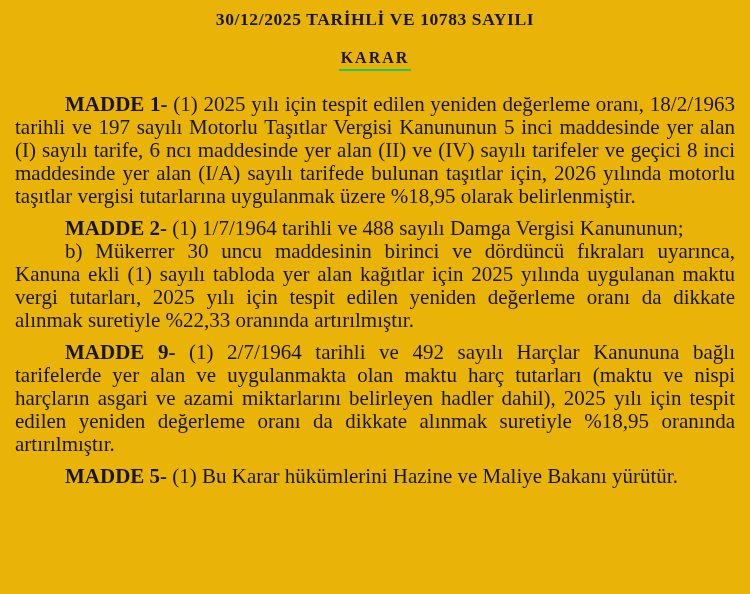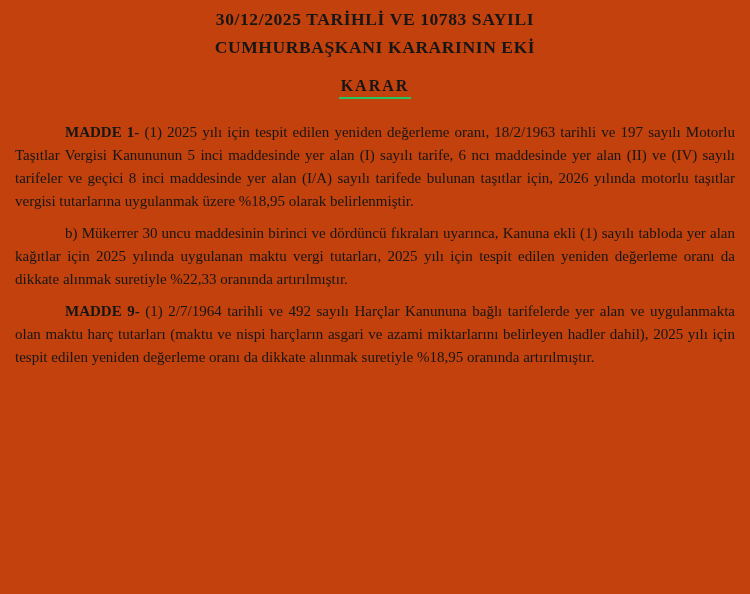--- a/index.html
+++ b/index.html
@@ -5,21 +5,21 @@
   html, body {
     margin: 0;
     padding: 0;
     background: #ffffff;
   }
   .page {
     position: relative;
     width: 750px;
     height: 594px;
     box-sizing: border-box;
-    background: #c2410c;
+    background: #eab308;
     color: #161616;
     font-family: "Liberation Serif", serif;
     padding: 5px 15px 0 15px;
     overflow: hidden;
   }
   .doc-title {
     text-align: center;
     font-weight: bold;
     font-size: 17.5px;
     line-height: 28px;
@@ -33,49 +33,50 @@
   .heading {
     display: inline-block;
     font-weight: bold;
     font-size: 16px;
     letter-spacing: 2px;
     border-bottom: 2px solid #22c55e;
     padding: 0 2px 2px 2px;
   }
   p.para {
     margin: 0 0 9px 0;
-    font-size: 15px;
+    font-size: 21px;
     line-height: 23px;
     text-align: justify;
     text-indent: 50px;
   }
   p.tight {
     margin-bottom: 0;
   }
   .article-label {
     font-weight: bold;
   }
 </style>
 </head>
 <body>
 
 <div class="page">
 
   <div class="doc-title">
     <div>30/12/2025 TARİHLİ VE 10783 SAYILI</div>
-    <div>CUMHURBAŞKANI KARARININ EKİ</div>
   </div>
 
   <div class="heading-wrap">
     <span class="heading">KARAR</span>
   </div>
 
   <p class="para"><span class="article-label">MADDE 1-</span> <span>(1) 2025 yılı için tespit edilen yeniden değerleme oranı, 18/2/1963 tarihli ve 197 sayılı Motorlu Taşıtlar Vergisi Kanununun 5 inci maddesinde yer alan (I) sayılı tarife, 6 ncı maddesinde yer alan (II) ve (IV) sayılı tarifeler ve geçici 8 inci maddesinde yer alan (I/A) sayılı tarifede bulunan taşıtlar için, 2026 yılında motorlu taşıtlar vergisi tutarlarına uygulanmak üzere %18,95 olarak belirlenmiştir.</span></p>
 
+  <p class="para tight"><span class="article-label">MADDE 2-</span> <span>(1) 1/7/1964 tarihli ve 488 sayılı Damga Vergisi Kanununun;</span></p>
 
 
   <p class="para">b) Mükerrer 30 uncu maddesinin birinci ve dördüncü fıkraları uyarınca, Kanuna ekli (1) sayılı tabloda yer alan kağıtlar için 2025 yılında uygulanan maktu vergi tutarları, 2025 yılı için tespit edilen yeniden değerleme oranı da dikkate alınmak suretiyle %22,33 oranında artırılmıştır.</p>
 
   <p class="para"><span class="article-label">MADDE 9-</span> <span>(1) 2/7/1964 tarihli ve 492 sayılı Harçlar Kanununa bağlı tarifelerde yer alan ve uygulanmakta olan maktu harç tutarları (maktu ve nispi harçların asgari ve azami miktarlarını belirleyen hadler dahil), 2025 yılı için tespit edilen yeniden değerleme oranı da dikkate alınmak suretiyle %18,95 oranında artırılmıştır.</span></p>
 
 
+  <p class="para"><span class="article-label">MADDE 5-</span> <span>(1) Bu Karar hükümlerini Hazine ve Maliye Bakanı yürütür.</span></p>
 
 </div>
 
 </body></html>

